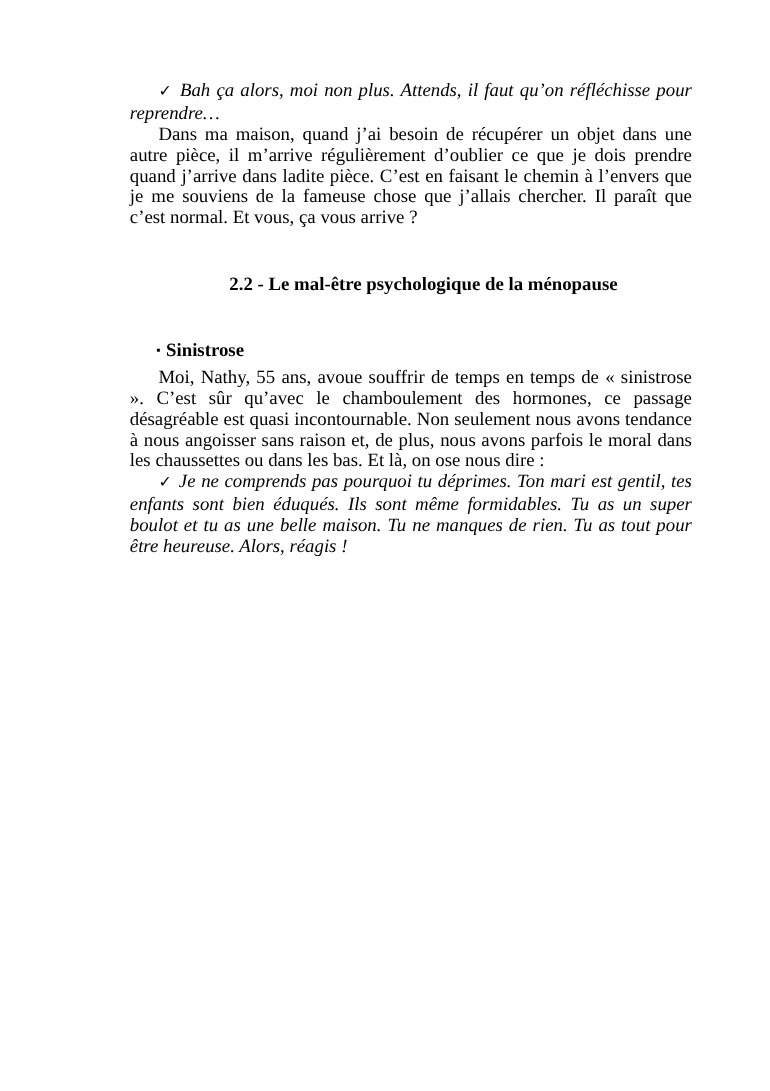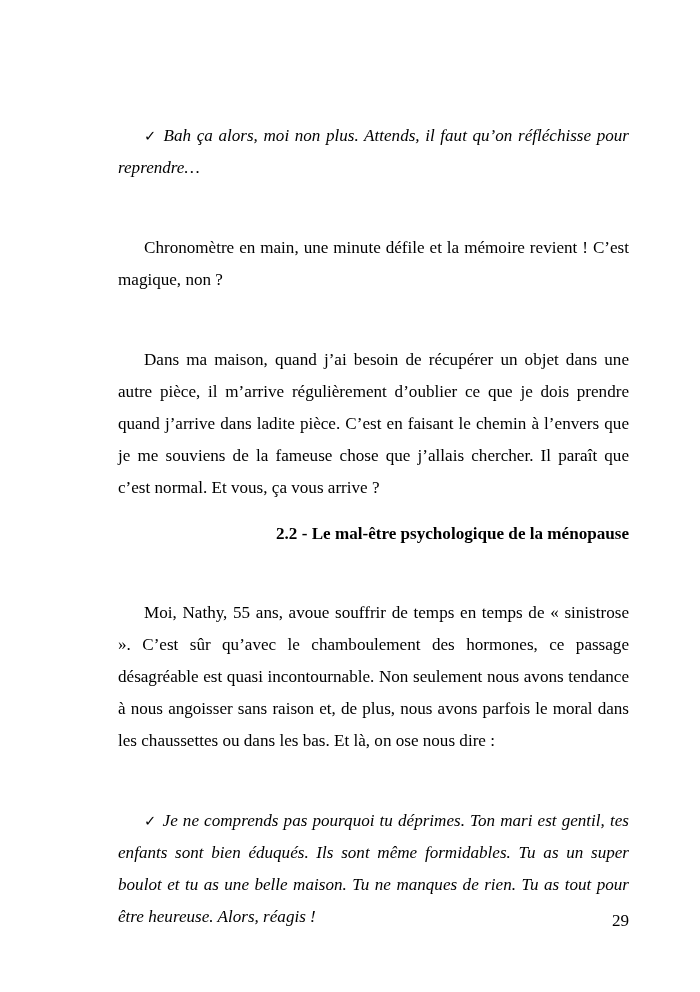--- a/index.html
+++ b/index.html
@@ -34,46 +34,45 @@
     width: 511px;
   }
 
   p, .heading, .subheading {
     margin: 0;
     padding: 0;
   }
 
   .para {
     font-size: 17.1px;
-    line-height: 32px;
+    line-height: 19px;
     text-align: justify;
     text-indent: 26px;
     hyphens: none;
-    margin-top: 48px;
     -webkit-hyphens: none;
   }
 
   .para.quote {
     font-style: italic;
     text-indent: 26px;
   }
 
   .tick {
     font-style: normal;
     font-size: 14.5px;
     letter-spacing: 0.5px;
   }
 
   .heading {
     font-size: 17.1px;
     font-weight: bold;
     line-height: 28.6px;
-    text-align: right;
+    text-align: center;
     text-indent: 0;
-    margin-top: 16px;
+    margin-top: 38px;
     margin-bottom: 0;
     padding-left: 23px;
   }
 
   .subheading {
     font-size: 17.1px;
     font-weight: bold;
     line-height: 28.6px;
     text-align: left;
     text-indent: 0;
@@ -110,30 +109,29 @@
 </style>
 </head>
 <body>
 
 <div id="page">
 
   <div id="content">
 
     <p class="para quote lastline"><span class="tick">✓</span> <span>Bah ça alors, moi non plus. Attends, il faut qu’on réfléchisse pour reprendre…</span></p>
 
-    <p class="para lastline">Chronomètre en main, une minute défile et la mémoire revient ! C’est magique, non ?</p>
 
     <p class="para lastline">Dans ma maison, quand j’ai besoin de récupérer un objet dans une autre pièce, il m’arrive régulièrement d’oublier ce que je dois prendre quand j’arrive dans ladite pièce. C’est en faisant le chemin à l’envers que je me souviens de la fameuse chose que j’allais chercher. Il paraît que c’est normal. Et vous, ça vous arrive ?</p>
 
     <h2 class="heading">2.2 - Le mal-être psychologique de la ménopause</h2>
 
+    <h3 class="subheading"><span class="sq">▪</span><span>Sinistrose</span></h3>
 
     <p class="para lastline">Moi, Nathy, 55 ans, avoue souffrir de temps en temps de « sinistrose ». C’est sûr qu’avec le chamboulement des hormones, ce passage désagréable est quasi incontournable. Non seulement nous avons tendance à nous angoisser sans raison et, de plus, nous avons parfois le moral dans les chaussettes ou dans les bas. Et là, on ose nous dire :</p>
 
     <p class="para quote lastline"><span class="tick">✓</span> <span>Je ne comprends pas pourquoi tu déprimes. Ton mari est gentil, tes enfants sont bien éduqués. Ils sont même formidables. Tu as un super boulot et tu as une belle maison. Tu ne manques de rien. Tu as tout pour être heureuse. Alors, réagis !</span></p>
 
 
 
   </div>
 
-  <div id="folio">29</div>
 
 </div>
 
 </body></html>

